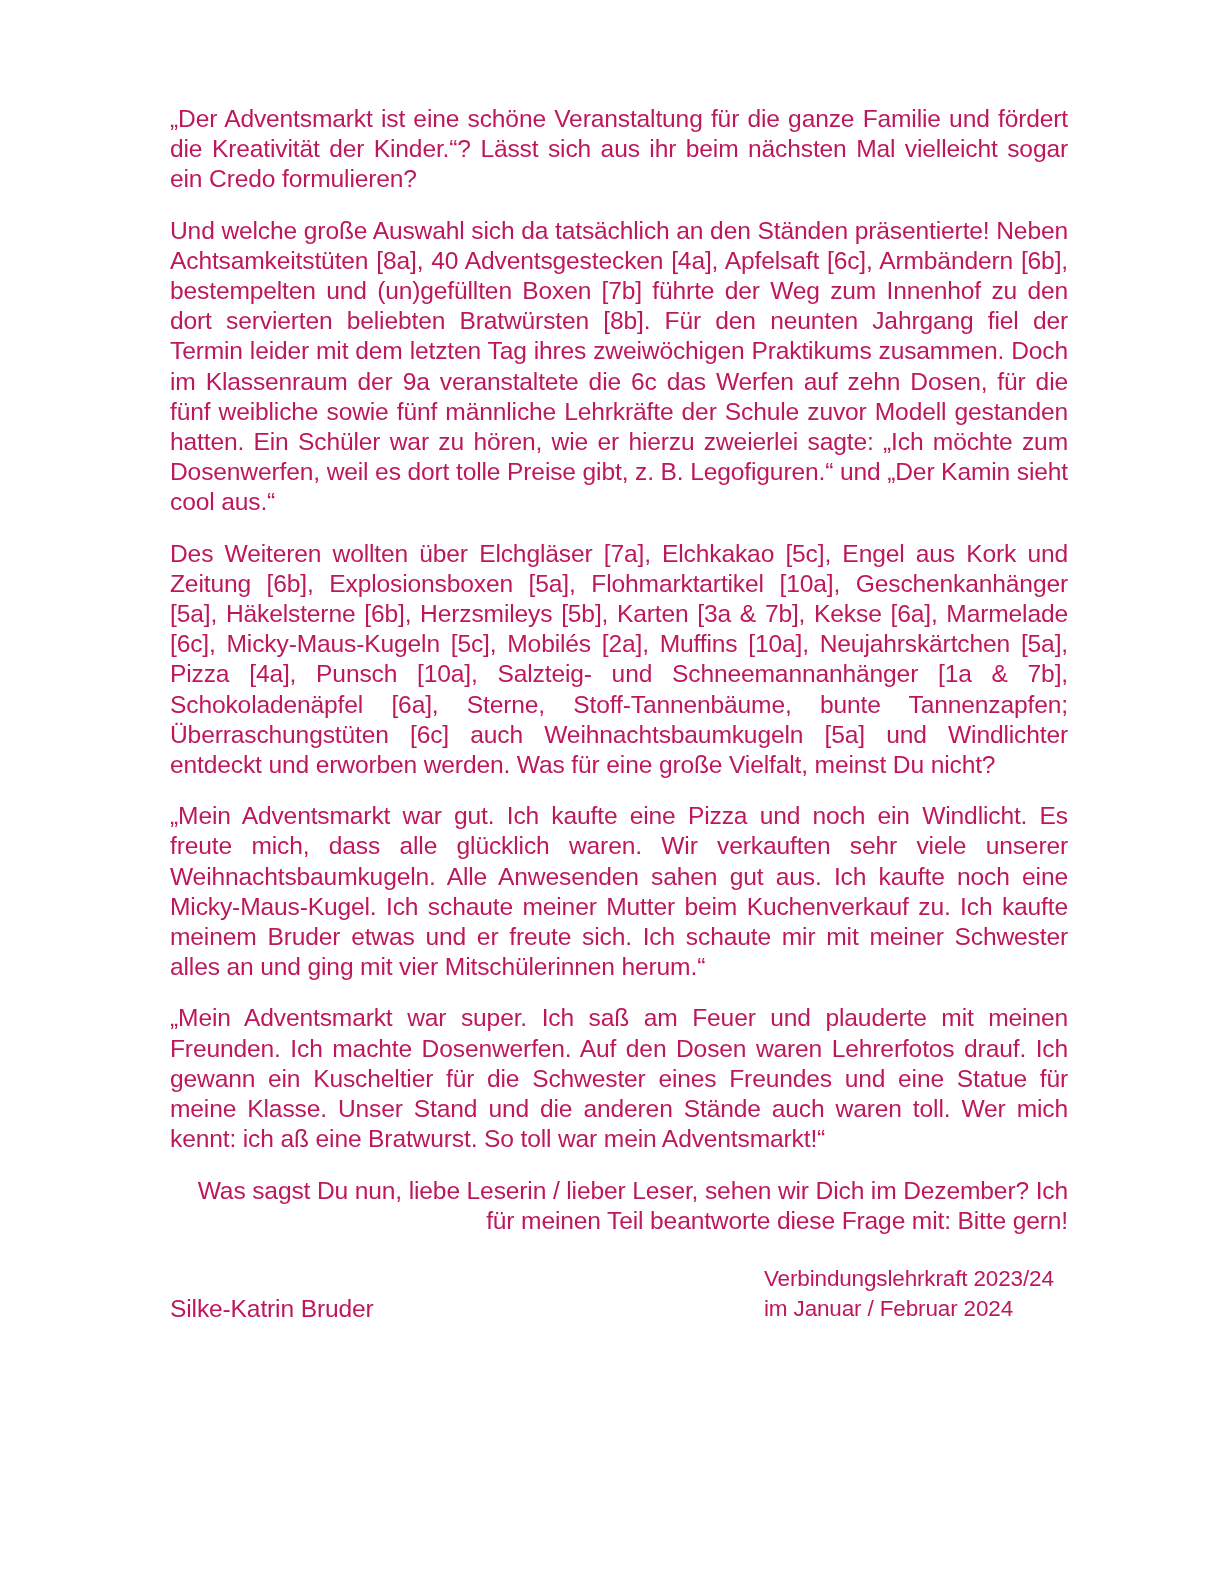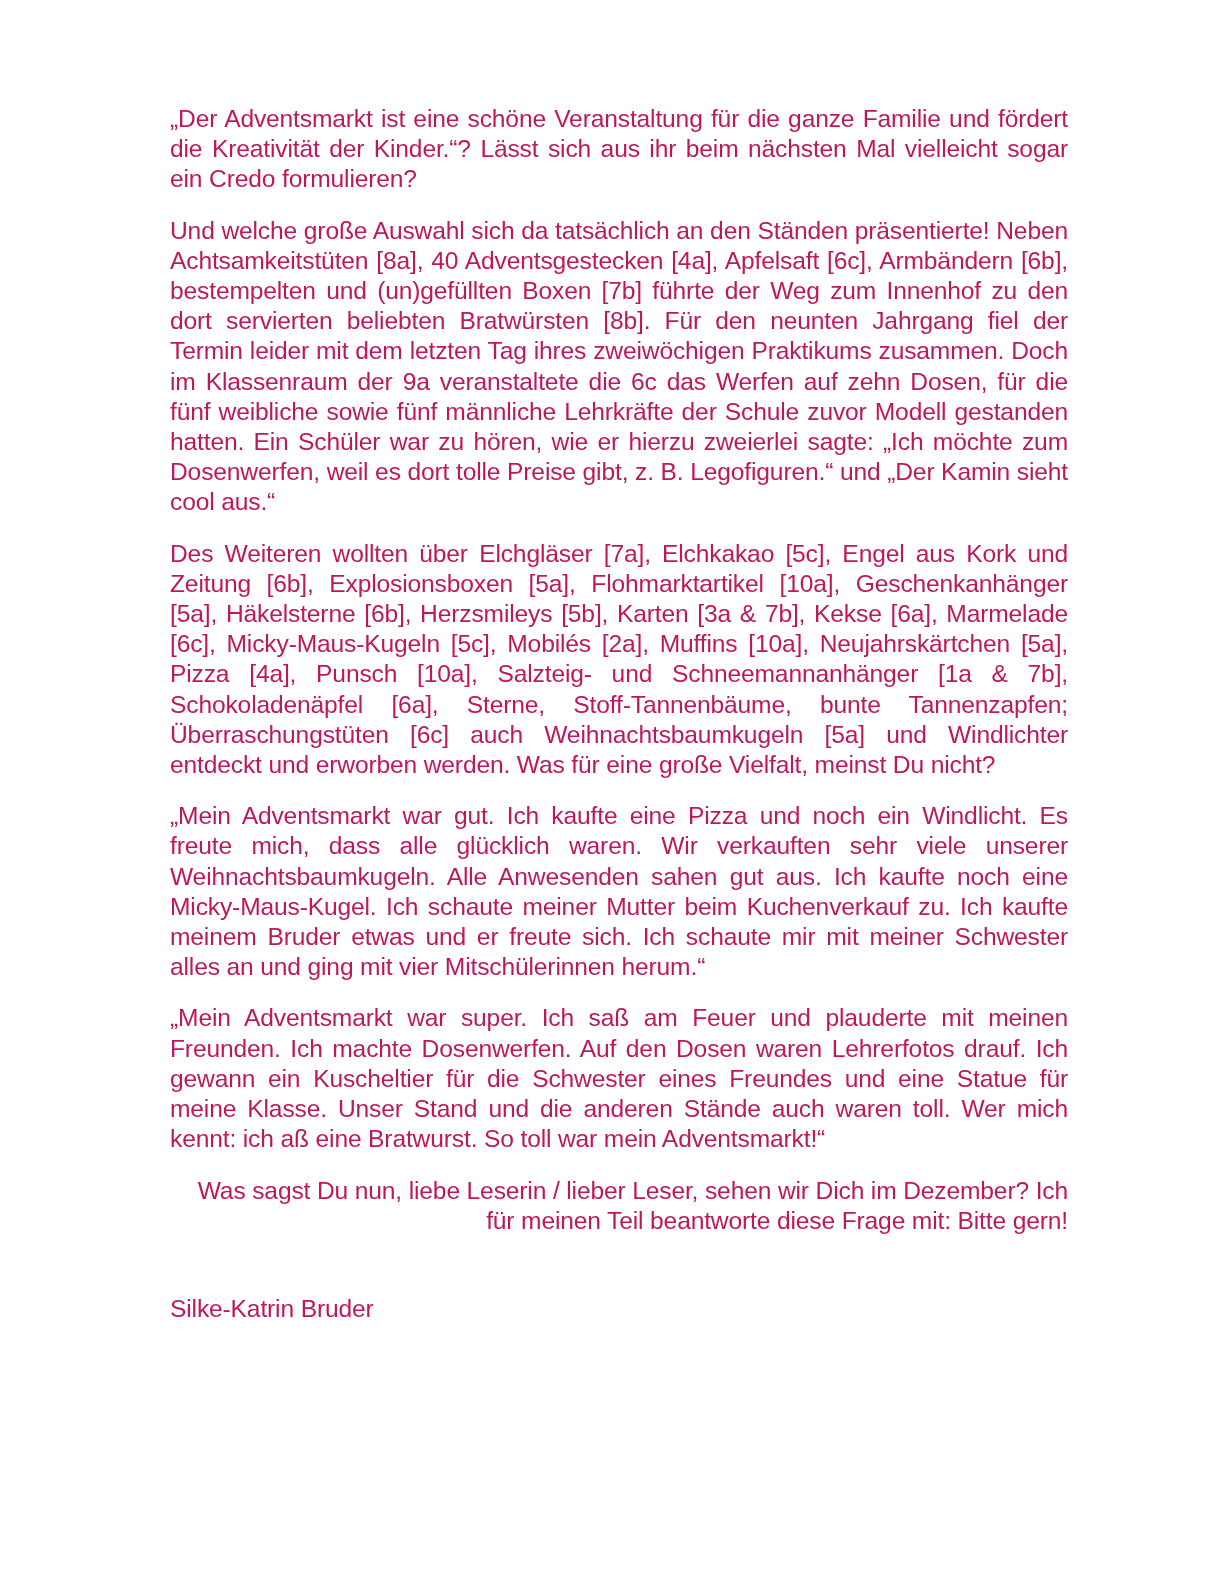--- a/index.html
+++ b/index.html
@@ -48,15 +48,17 @@
   <p class="para">„Der Adventsmarkt ist eine schöne Veranstaltung für die ganze Familie und fördert die Kreativität der Kinder.“? Lässt sich aus ihr beim nächsten Mal vielleicht sogar ein Credo formulieren?</p>
   <p class="para">Und welche große Auswahl sich da tatsächlich an den Ständen präsentierte! Neben Achtsamkeitstüten [8a], 40 Adventsgestecken [4a], Apfelsaft [6c], Armbändern [6b], bestempelten und (un)gefüllten Boxen [7b] führte der Weg zum Innenhof zu den dort servierten beliebten Bratwürsten [8b]. Für den neunten Jahrgang fiel der Termin leider mit dem letzten Tag ihres zweiwöchigen Praktikums zusammen. Doch im Klassenraum der 9a veranstaltete die 6c das Werfen auf zehn Dosen, für die fünf weibliche sowie fünf männliche Lehrkräfte der Schule zuvor Modell gestanden hatten. Ein Schüler war zu hören, wie er hierzu zweierlei sagte: „Ich möchte zum Dosenwerfen, weil es dort tolle Preise gibt, z. B. Legofiguren.“ und „Der Kamin sieht cool aus.“</p>
   <p class="para">Des Weiteren wollten über Elchgläser [7a], Elchkakao [5c], Engel aus Kork und Zeitung [6b], Explosionsboxen [5a], Flohmarktartikel [10a], Geschenkanhänger [5a], Häkelsterne [6b], Herzsmileys [5b], Karten [3a &amp; 7b], Kekse [6a], Marmelade [6c], Micky-Maus-Kugeln [5c], Mobilés [2a], Muffins [10a], Neujahrskärtchen [5a], Pizza [4a], Punsch [10a], Salzteig- und Schneemannanhänger [1a &amp; 7b], Schokoladenäpfel [6a], Sterne, Stoff-Tannenbäume, bunte Tannenzapfen; Überraschungstüten [6c] auch Weihnachtsbaumkugeln [5a] und Windlichter entdeckt und erworben werden. Was für eine große Vielfalt, meinst Du nicht?</p>
   <p class="para">„Mein Adventsmarkt war gut. Ich kaufte eine Pizza und noch ein Windlicht. Es freute mich, dass alle glücklich waren. Wir verkauften sehr viele unserer Weihnachtsbaumkugeln. Alle Anwesenden sahen gut aus. Ich kaufte noch eine Micky-Maus-Kugel. Ich schaute meiner Mutter beim Kuchenverkauf zu. Ich kaufte meinem Bruder etwas und er freute sich. Ich schaute mir mit meiner Schwester alles an und ging mit vier Mitschülerinnen herum.“</p>
   <p class="para">„Mein Adventsmarkt war super. Ich saß am Feuer und plauderte mit meinen Freunden. Ich machte Dosenwerfen. Auf den Dosen waren Lehrerfotos drauf. Ich gewann ein Kuscheltier für die Schwester eines Freundes und eine Statue für meine Klasse. Unser Stand und die anderen Stände auch waren toll. Wer mich kennt: ich aß eine Bratwurst. So toll war mein Adventsmarkt!“</p>
   <p class="para left">Was sagst Du nun, liebe Leserin / lieber Leser, sehen wir Dich im Dezember? Ich für meinen Teil beantworte diese Frage mit: Bitte gern!</p>
 
   <div class="signature">
     <div class="sig-name">Silke-Katrin Bruder</div>
     <div class="sig-role">
+      <div>Verbindungslehrkraft 2023/24</div>
+      <div>im Januar / Februar 2024</div>
     </div>
   </div>
 </div>
 
 </body></html>

